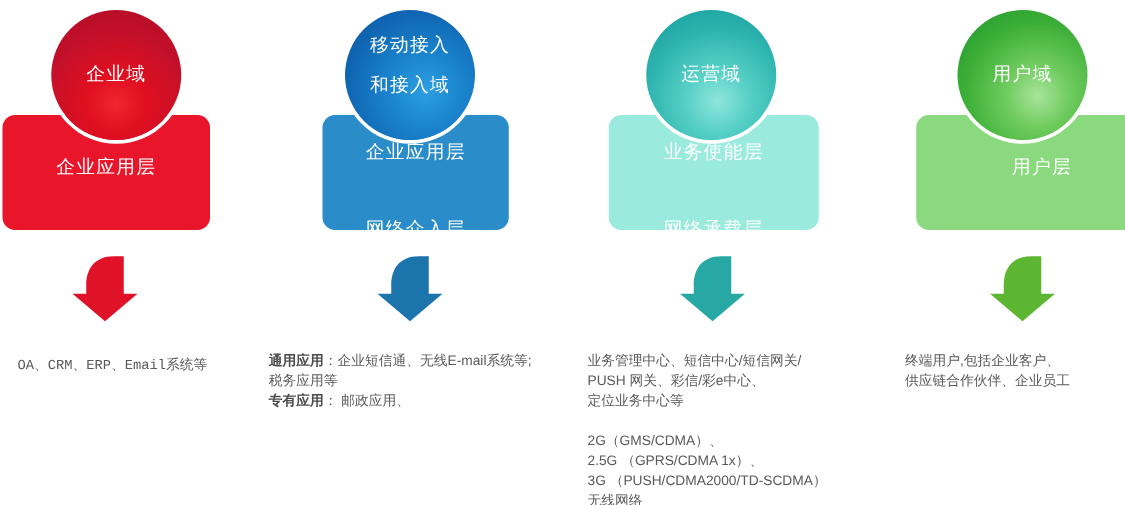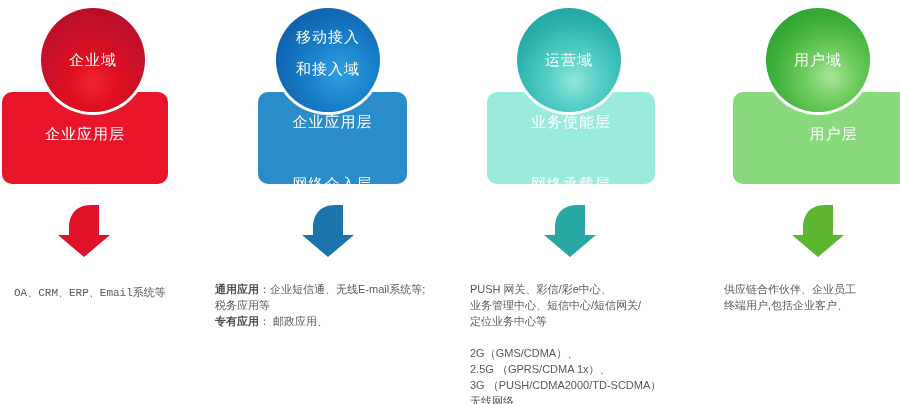--- a/index.html
+++ b/index.html
@@ -166,22 +166,22 @@
     </div>
     <div class="circle teal">
       <span class="circle-label single">运营域</span>
     </div>
     <div class="arrow">
       <svg viewBox="0 0 60 56" width="60" height="56" aria-hidden="true">
         <path d="M36 2 C20 2 14 13 14 25 L14 32 L3 32 L29 54 L55 32 L44 32 L44 2 Z" fill="#27a8a4"></path>
       </svg>
     </div>
     <div class="caption">
+      <span class="line">业务管理中心、短信中心/短信网关/</span>
       <span class="line">PUSH 网关、彩信/彩e中心、</span>
-      <span class="line">业务管理中心、短信中心/短信网关/</span>
       <span class="line">定位业务中心等</span>
       <span class="gap"></span>
       <span class="line">2G（GMS/CDMA）、</span>
       <span class="line">2.5G （GPRS/CDMA 1x）、</span>
       <span class="line">3G （PUSH/CDMA2000/TD-SCDMA）</span>
       <span class="line">无线网络</span>
     </div>
   </div>
 
   <div class="col c3">
@@ -190,18 +190,18 @@
     </div>
     <div class="circle green">
       <span class="circle-label single">用户域</span>
     </div>
     <div class="arrow">
       <svg viewBox="0 0 60 56" width="60" height="56" aria-hidden="true">
         <path d="M36 2 C20 2 14 13 14 25 L14 32 L3 32 L29 54 L55 32 L44 32 L44 2 Z" fill="#5cb631"></path>
       </svg>
     </div>
     <div class="caption">
+      <span class="line">终端用户,包括企业客户、</span>
       <span class="line">供应链合作伙伴、企业员工</span>
-      <span class="line">终端用户,包括企业客户、</span>
     </div>
   </div>
 
 </div>
 
 </body></html>

